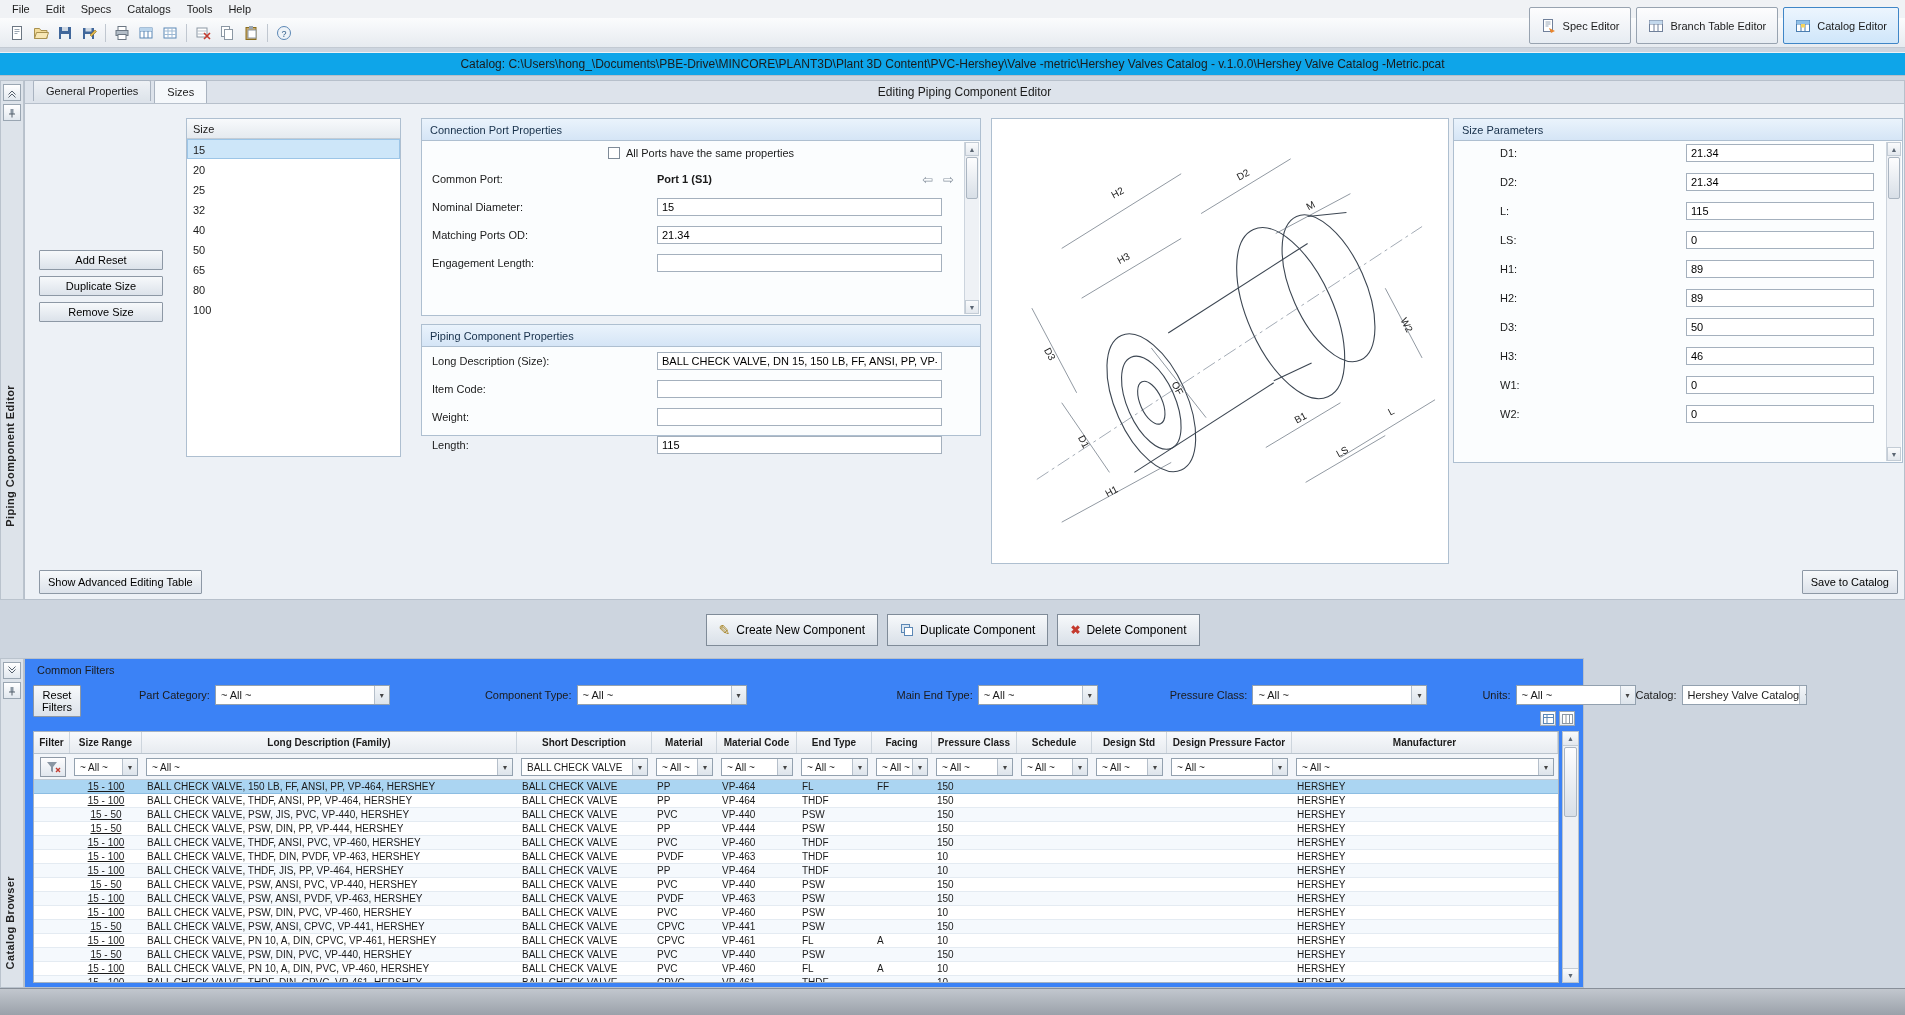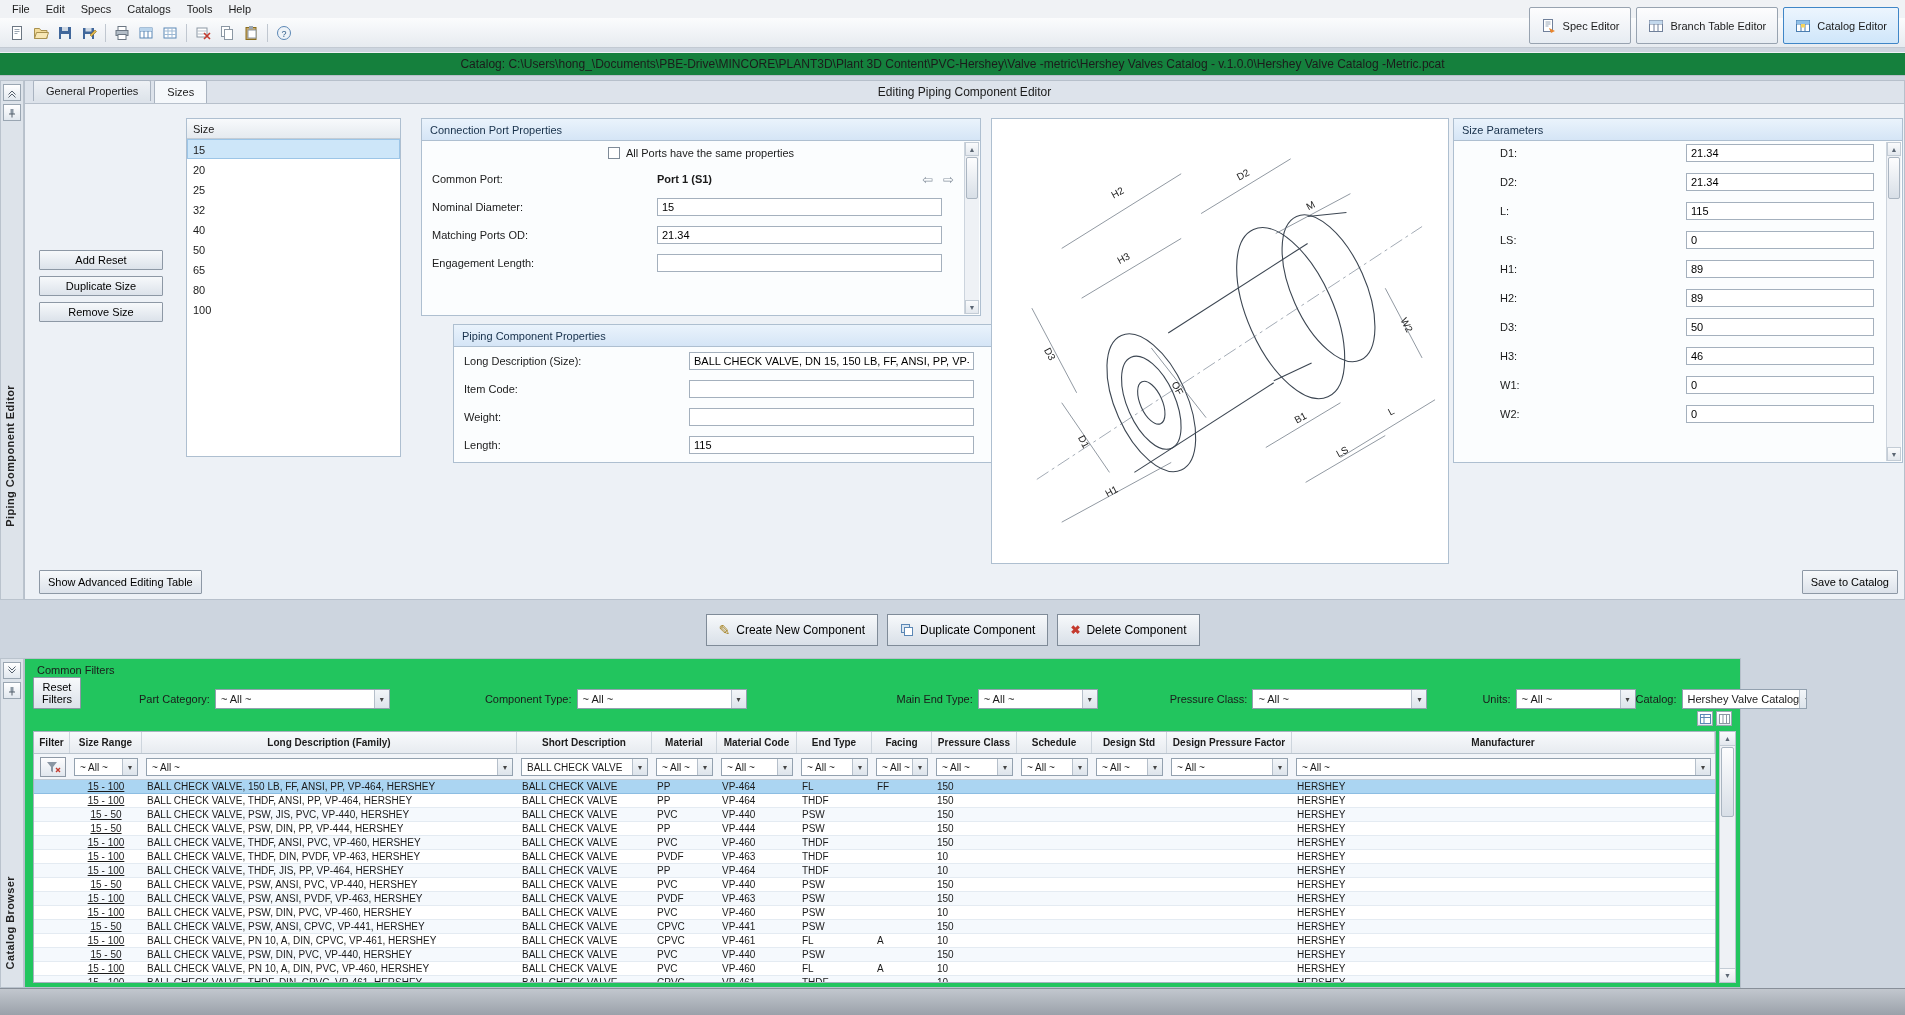--- a/index.html
+++ b/index.html
@@ -8,21 +8,21 @@
 
   
   .menubar { position:absolute; left:0; top:0; right:0; height:18px; background:#f0f2f5; border-bottom:1px solid #dcе0e6; display:flex; align-items:center; padding-left:4px; font-size:11px; }
   .menu-item { padding:1px 8px; cursor:default; }
   .toolbar { position:absolute; left:0; top:18px; right:0; height:30px; background:linear-gradient(#fbfcfd,#e7ebf0); border-bottom:1px solid #c3cad3; display:flex; align-items:center; padding-left:5px; }
   .tb-btn { width:24px; height:24px; display:flex; align-items:center; justify-content:center; border:1px solid transparent; border-radius:2px; }
   .tb-sep { width:1px; height:18px; background:#c0c7d0; margin:0 4px; }
   .editor-switch { position:absolute; top:7px; right:6px; display:flex; gap:5px; z-index:5; }
   .switch-btn { height:37px; display:flex; align-items:center; gap:6px; padding:0 11px; background:linear-gradient(#fdfdfe,#e7ecf2); border:1px solid #98a3b0; border-radius:2px; font-size:11px; }
   .switch-btn.active { background:linear-gradient(#ecf5fe,#cfe6fa); border:1px solid #3f86c7; }
-  .pathbar { position:absolute; top:52px; left:0; right:0; height:24px; background:#15803d; border-top:1px solid #eef1f5; border-bottom:1px solid #b7bfc9; display:flex; align-items:center; justify-content:center; font-size:12px; }
+  .pathbar { position:absolute; top:52px; left:0; right:0; height:24px; background:#0ea5e9; border-top:1px solid #eef1f5; border-bottom:1px solid #b7bfc9; display:flex; align-items:center; justify-content:center; font-size:12px; }
 
   
   .side-strip { position:absolute; left:0; width:24px; background:#dde3ea; border:1px solid #bac3cd; }
   .strip-editor { top:80px; height:520px; }
   .strip-browser { top:658px; height:330px; }
   .strip-btn { width:18px; height:17px; margin:3px auto 0; border:1px solid #9aa6b2; background:linear-gradient(#ffffff,#e2e8ef); display:flex; align-items:center; justify-content:center; }
   .strip-label { position:absolute; left:3px; writing-mode:vertical-rl; transform:rotate(180deg); font-size:11px; font-weight:bold; letter-spacing:.4px; color:#222; }
   .strip-editor .strip-label { bottom:72px; }
   .strip-browser .strip-label { bottom:18px; }
 
@@ -38,21 +38,21 @@
   .gbox-header { height:22px; background:linear-gradient(#eaf3fc,#d5e5f6); border-bottom:1px solid #aebfd0; display:flex; align-items:center; padding-left:8px; font-size:11px; color:#17304a; }
 
   .size-btns { position:absolute; left:14px; top:169px; width:124px; display:flex; flex-direction:column; gap:6px; }
   .btn { background:linear-gradient(#f7f9fb,#dce2ea); border:1px solid #8d98a5; border-radius:1px; font-size:11px; padding:3px 8px; text-align:center; font-family:inherit; }
   .size-list { left:161px; top:37px; width:215px; height:339px; background:#fff; }
   .size-list .size-list-header { height:20px; background:linear-gradient(#f8fafc,#e5eaef); border-bottom:1px solid #c3ccd5; display:flex; align-items:center; padding-left:6px; font-size:11px; }
   .size-item { height:20px; line-height:20px; padding-left:5px; font-size:11px; border:1px solid transparent; }
   .size-item.selected { background:#cde6f9; border-color:#9cc5e7; }
 
   .cpp { left:396px; top:37px; width:560px; height:198px; }
-  .pcp { left:396px; top:243px; width:560px; height:139px;margin-left:32px; }
+  .pcp { left:396px; top:243px; width:560px; height:112px; }
   .check-row { height:24px; display:flex; align-items:center; justify-content:center; gap:6px; font-size:11px; }
   .checkbox { width:12px; height:12px; background:#fff; border:1px solid #7f8b98; }
   .frow { height:28px; display:flex; align-items:center; padding:0 26px 0 10px; font-size:11px; }
   .frow .lbl { width:225px; }
   .frow input, .pinput { height:18px; border:1px solid #a4b0bd; font-size:11px; padding:0 4px; font-family:inherit; background:#fff; }
   .frow input { width:285px; }
   .port-val { font-weight:bold; width:205px; }
   .port-arrows { margin-left:auto; display:flex; gap:10px; color:#8a94a0; font-size:13px; }
   .vscroll { position:absolute; right:1px; top:23px; bottom:1px; width:15px; background:#eef1f5; border-left:1px solid #ccd4dd; display:flex; flex-direction:column; }
   .vscroll .arr { height:14px; display:flex; align-items:center; justify-content:center; font-size:7px; color:#5b6673; background:linear-gradient(#fafbfc,#e3e8ee); border:1px solid #c3ccd5; }
@@ -74,23 +74,23 @@
 
   .adv-btn { position:absolute; left:14px; top:489px; height:24px; }
   .save-btn { position:absolute; right:6px; top:489px; height:24px; }
 
   .actions-row { position:absolute; left:0; right:0; top:614px; display:flex; justify-content:center; gap:9px; }
   .action-btn { height:32px; display:flex; align-items:center; gap:6px; padding:0 12px; background:linear-gradient(#f7f9fb,#d9e0e8); border:1px solid #7f8b98; font-size:12px; }
   .ic-pencil { color:#a07a12; font-size:14px; }
   .ic-x { color:#c43a2e; font-size:12px; font-weight:bold; }
 
   
-  .browser-area { position:absolute; left:24px; top:658px; width:1717px; height:330px; background:#22c55e; border:1px solid #b7c0cb; }
+  .browser-area { position:absolute; left:24px; top:658px; width:1560px; height:330px; background:#3b82f6; border:1px solid #b7c0cb; }
   .cf-title { position:absolute; left:12px; top:5px; font-size:11px; }
-  .cf-row { position:absolute; left:8px; right:30px; top:26px; height:24px; display:flex; align-items:flex-end; font-size:11px; }
+  .cf-row { position:absolute; left:8px; right:30px; top:26px; height:24px; display:flex; align-items:flex-start; font-size:11px; }
   .fc-label { margin-right:5px; white-space:nowrap; }
   .combo { display:flex; align-items:center; background:#fff; border:1px solid #93a1af; height:20px; font-size:11px; padding-left:5px; overflow:hidden; white-space:nowrap; }
   .combo .arrowbox { margin-left:auto; width:15px; align-self:stretch; background:linear-gradient(#f3f6f9,#dde4eb); border-left:1px solid #b5bfca; display:flex; align-items:center; justify-content:center; font-size:8px; color:#444; flex:none; }
   .fc-group { display:flex; align-items:center; }
   .g1{margin-left:58px}.g2{margin-left:95px}.g3{margin-left:150px}.g4{margin-left:72px}.g5{margin-left:55px}
   .cat-group{margin-left:auto}
   .w175{width:175px}.w170{width:170px}.w120{width:120px}.w125{width:125px}
   .mini-icons { position:absolute; right:8px; top:52px; display:flex; gap:3px; }
   .mini-btn { width:16px; height:15px; border:1px solid #9aa6b2; background:linear-gradient(#fff,#e3e9ef); display:flex; align-items:center; justify-content:center; }
 

